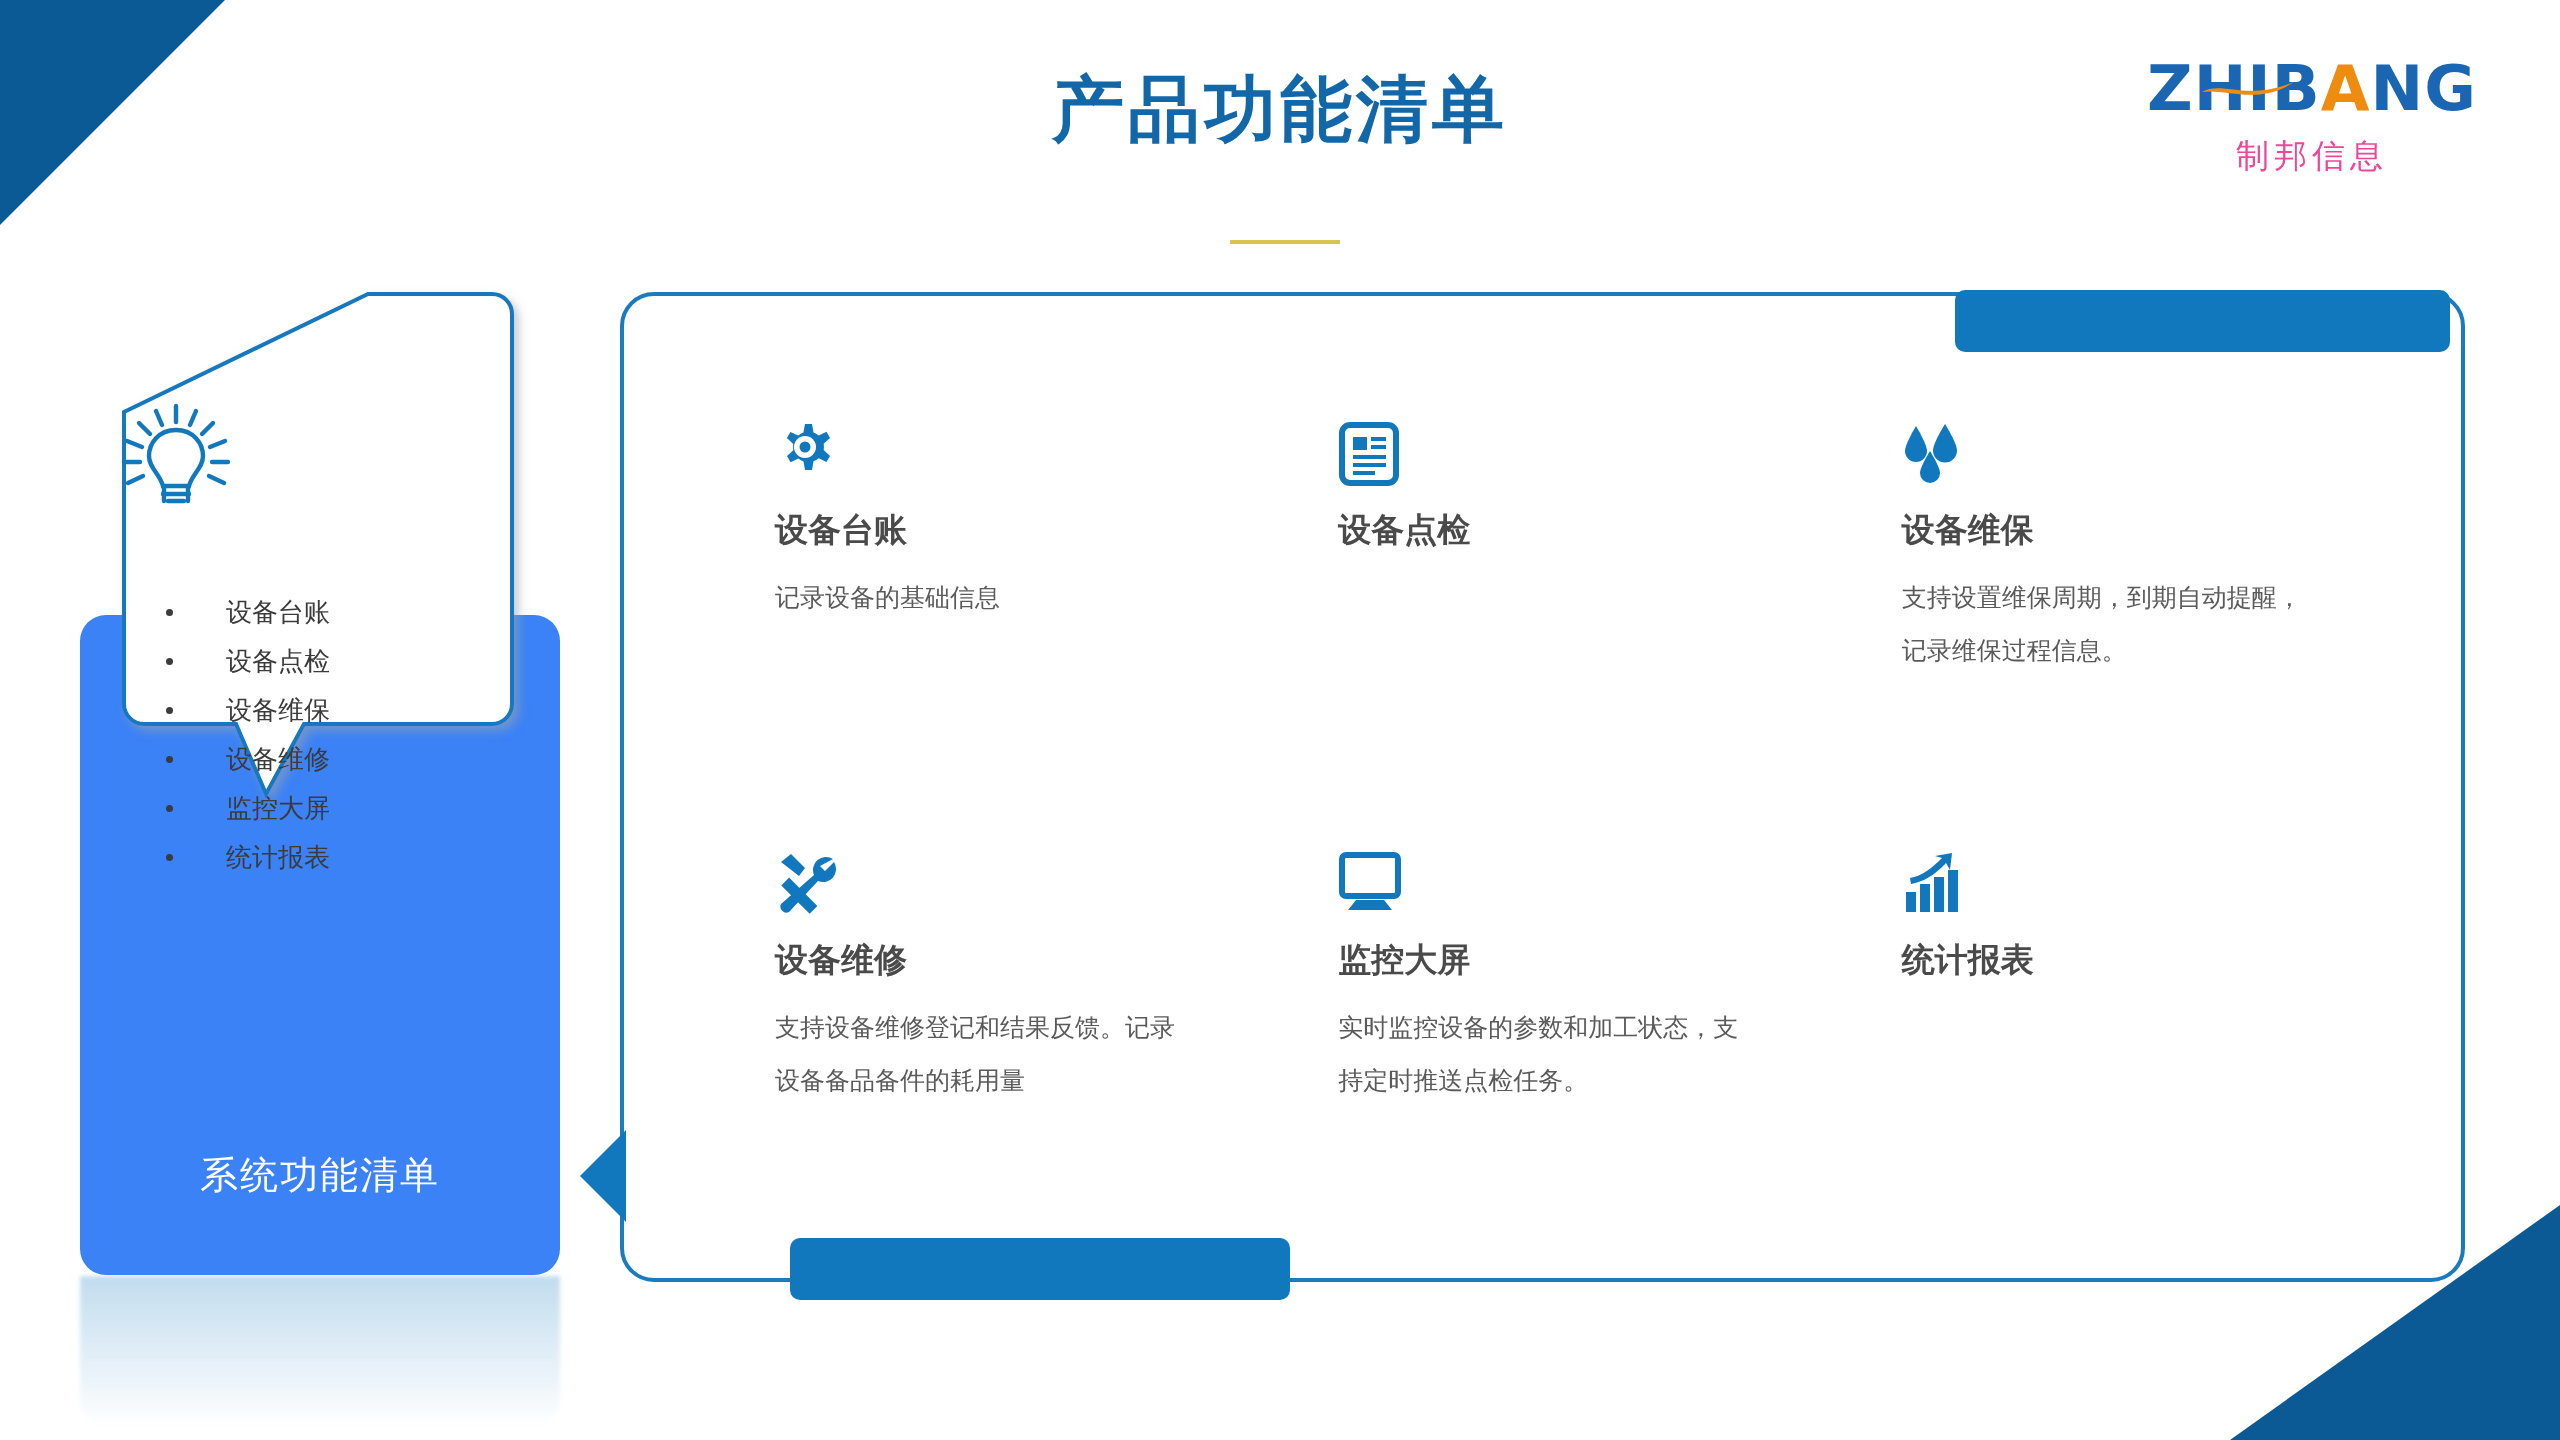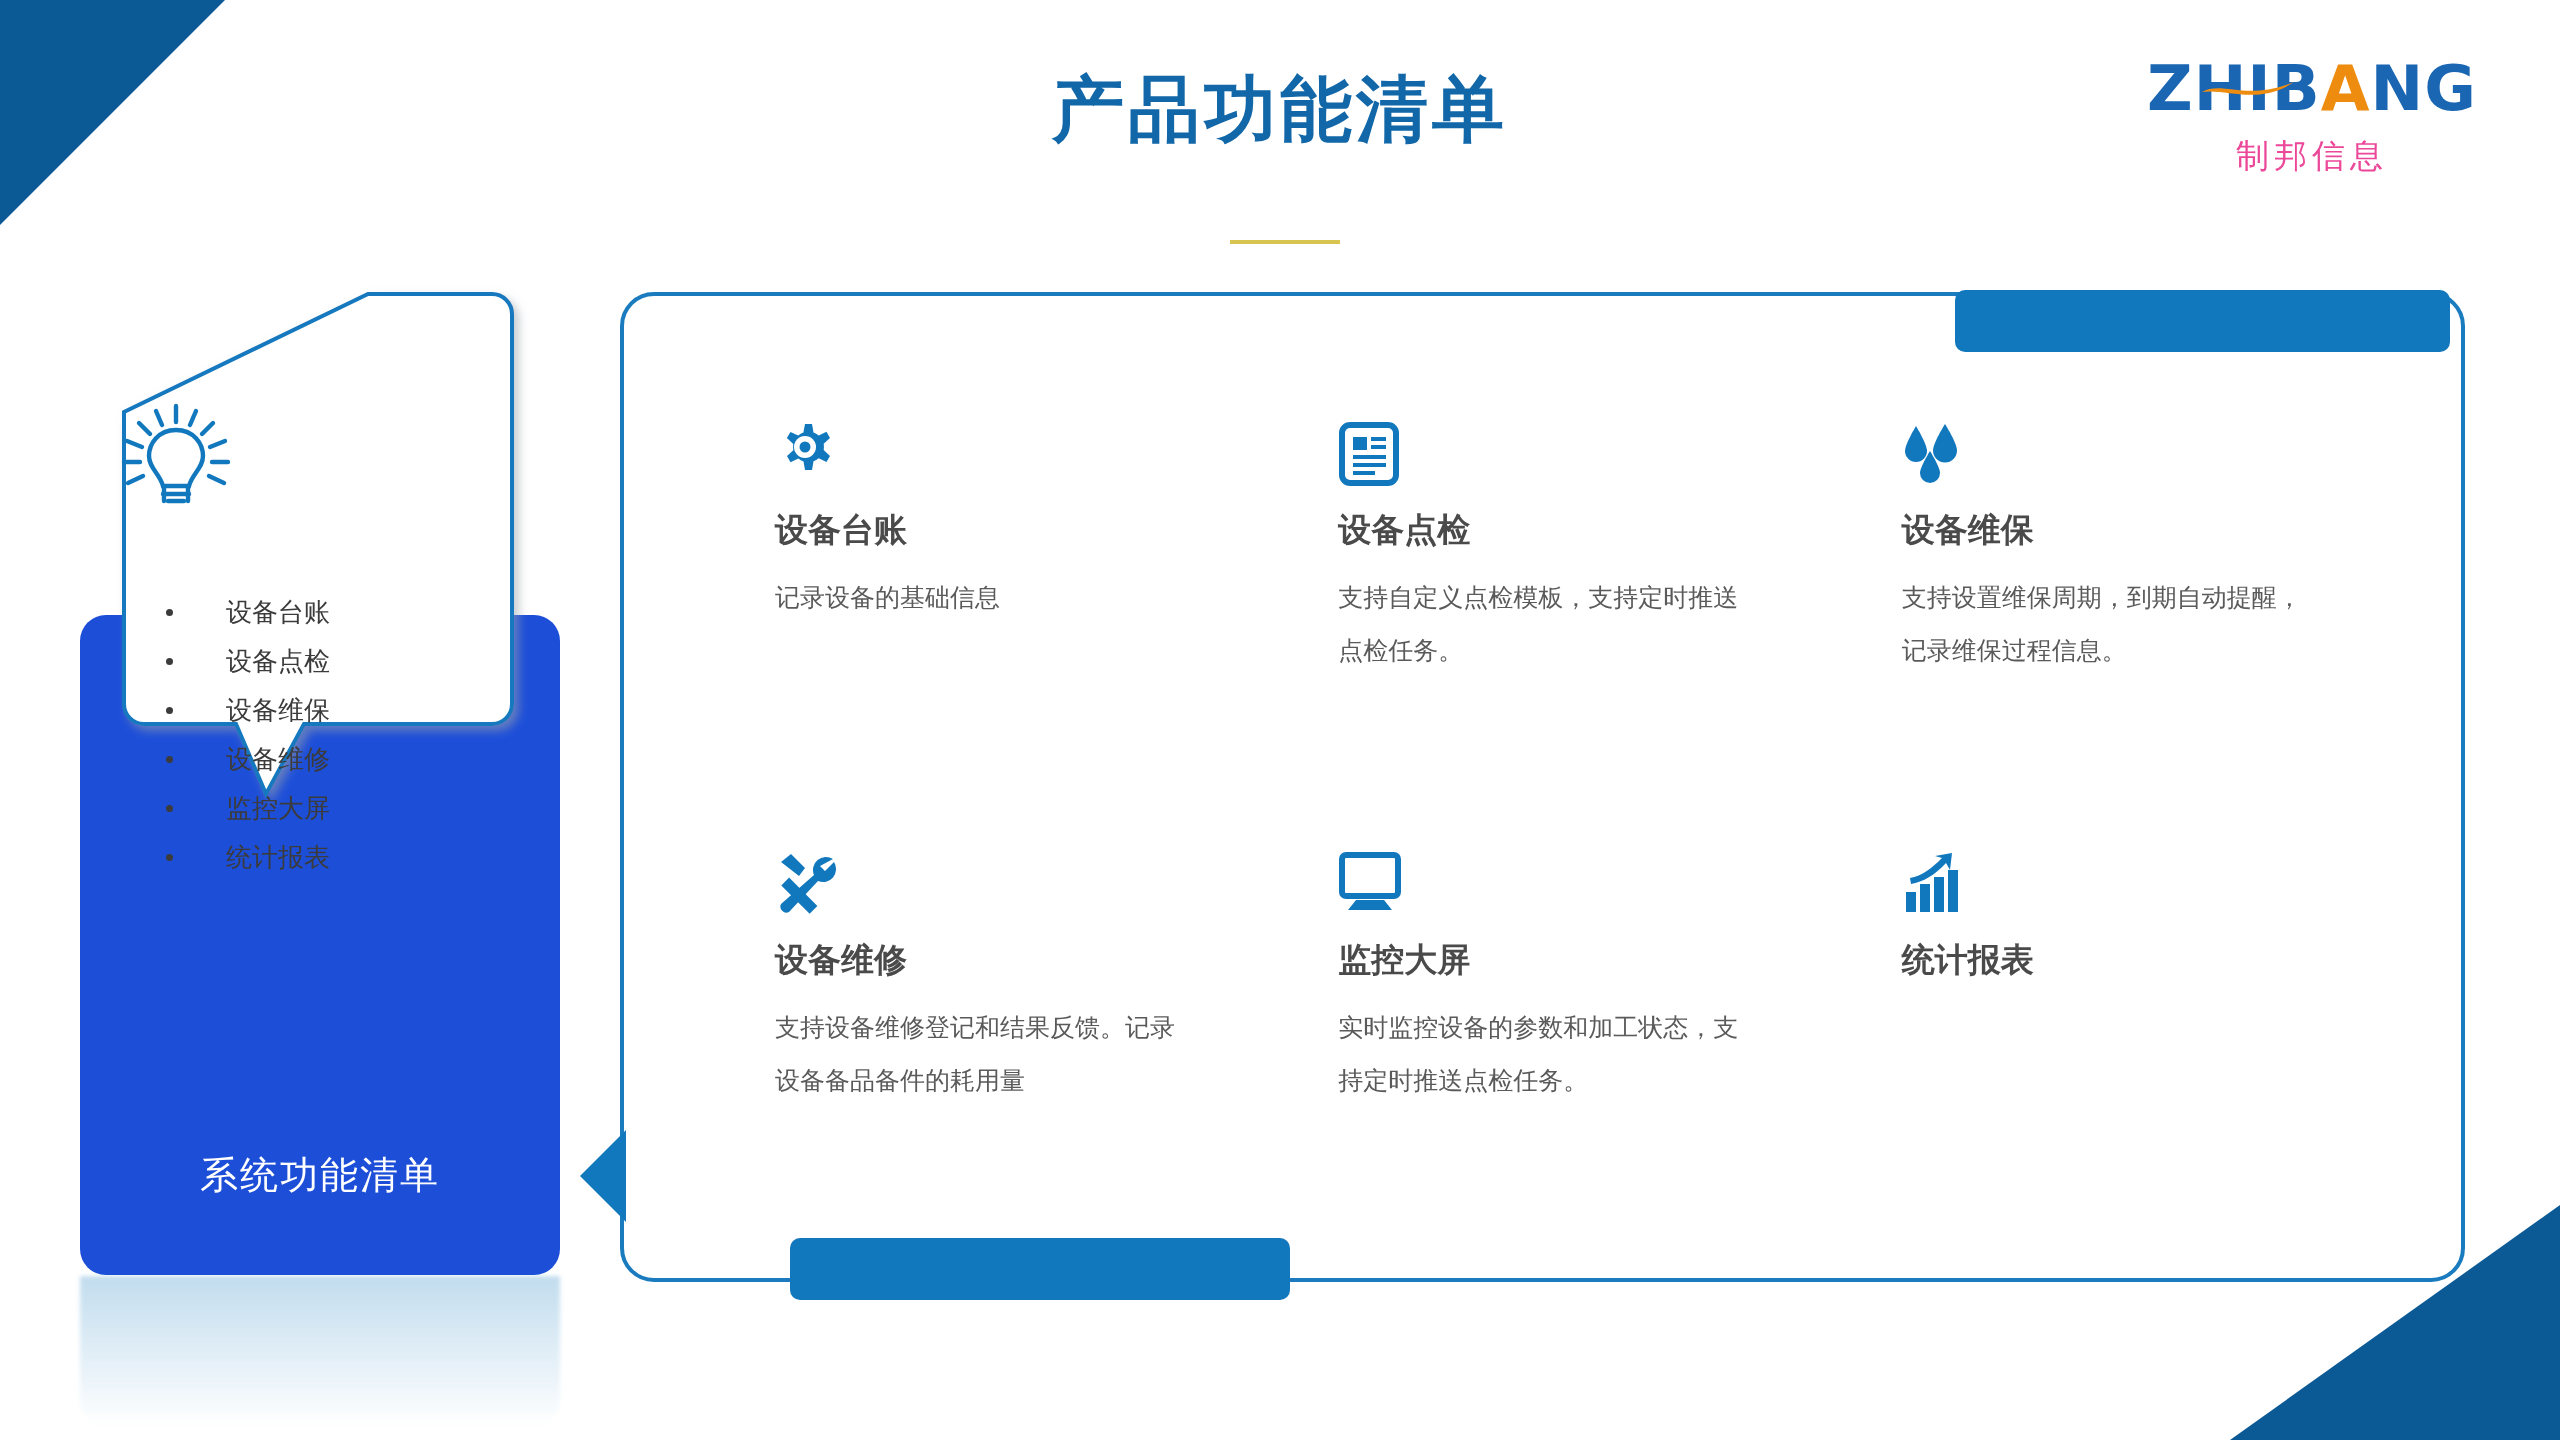--- a/index.html
+++ b/index.html
@@ -84,21 +84,21 @@
     font-family:"DejaVu Sans","Liberation Sans",sans-serif;
   }
   .bullet-list li .dot{
     width:7px;height:7px;border-radius:50%;background:#3B3B3B;
     margin-right:53px;flex:0 0 auto;
   }
 
   
   .blue-box{
     position:absolute;left:80px;top:615px;width:480px;height:660px;
-    background:#1d4ed8;border-radius:26px;z-index:10;
+    background:#3b82f6;border-radius:26px;z-index:10;
   }
   .blue-box-label{
     position:absolute;left:0;right:0;bottom:74px;
     text-align:center;color:#ffffff;font-size:38px;letter-spacing:2px;
     font-family:"DejaVu Sans","Liberation Sans",sans-serif;
   }
   .blue-box-reflection{
     position:absolute;left:80px;top:1276px;width:480px;height:150px;
     background:linear-gradient(to bottom,rgba(18,120,190,0.26),rgba(18,120,190,0));
     border-radius:0 0 26px 26px;
@@ -260,21 +260,20 @@
           <rect x="4" y="3" width="54" height="58" rx="8" fill="none" stroke="#1278BE" stroke-width="6"></rect>
           <rect x="15" y="15" width="14" height="13" fill="#1278BE"></rect>
           <rect x="33" y="15" width="15" height="4" fill="#1278BE"></rect>
           <rect x="33" y="23" width="15" height="4" fill="#1278BE"></rect>
           <rect x="15" y="33" width="33" height="4" fill="#1278BE"></rect>
           <rect x="15" y="41" width="33" height="4" fill="#1278BE"></rect>
           <rect x="15" y="49" width="22" height="4" fill="#1278BE"></rect>
         </svg>
       </div>
       <div class="feature-title">设备点检</div>
-      <div class="feature-desc">支持自定义点检模板，支持定时推送点检任务。</div>
     </div>
 
     <div class="feature">
       <div class="feature-icon">
         <svg width="60" height="64" viewBox="0 0 60 64" fill="#1278BE">
           <path d="M14 4 C14 4 3 22 3 29 a11 11 0 0 0 22 0 C25 22 14 4 14 4 Z"></path>
           <path d="M43 2 C43 2 31 21 31 28.5 a12 12 0 0 0 24 0 C55 21 43 2 43 2 Z"></path>
           <path d="M28 29 C28 29 18 45 18 51 a10 10 0 0 0 20 0 C38 45 28 29 28 29 Z"></path>
         </svg>
       </div>

